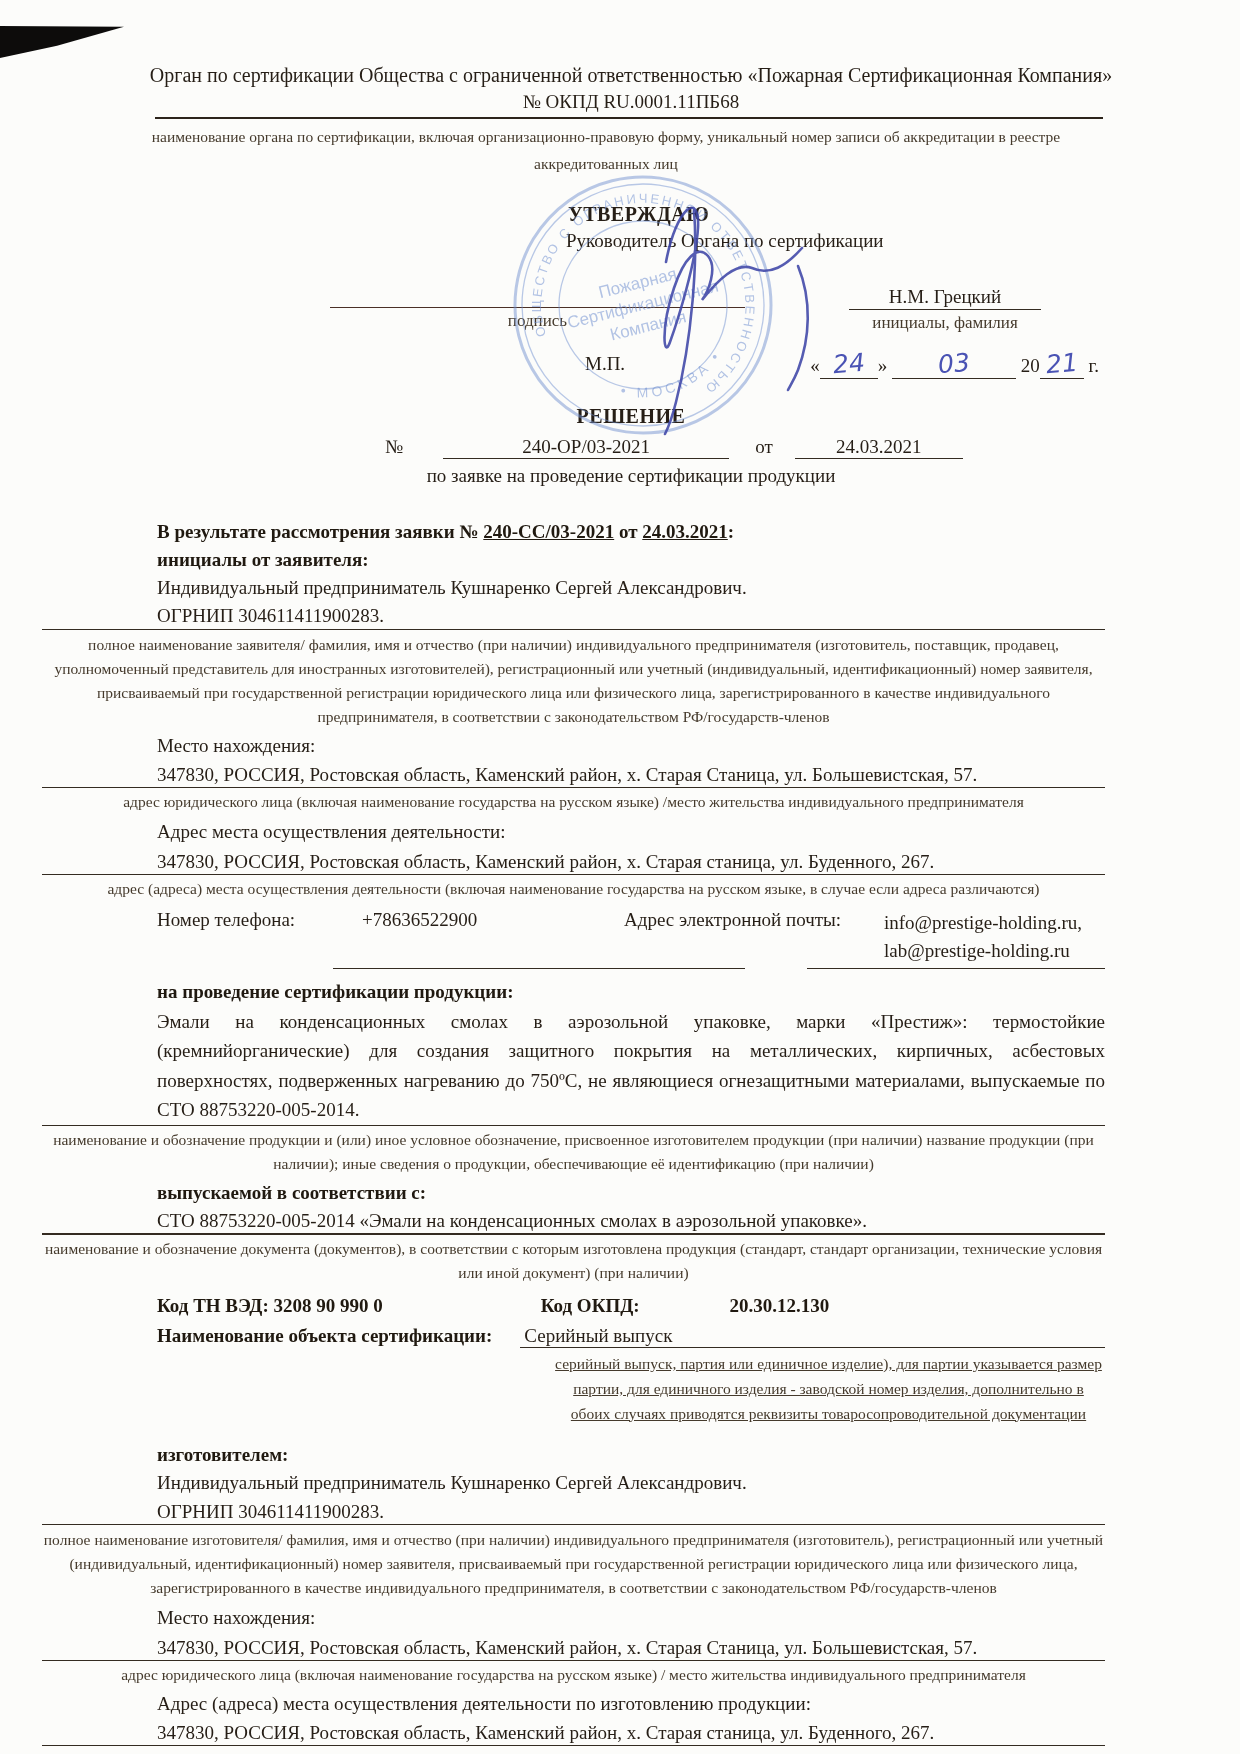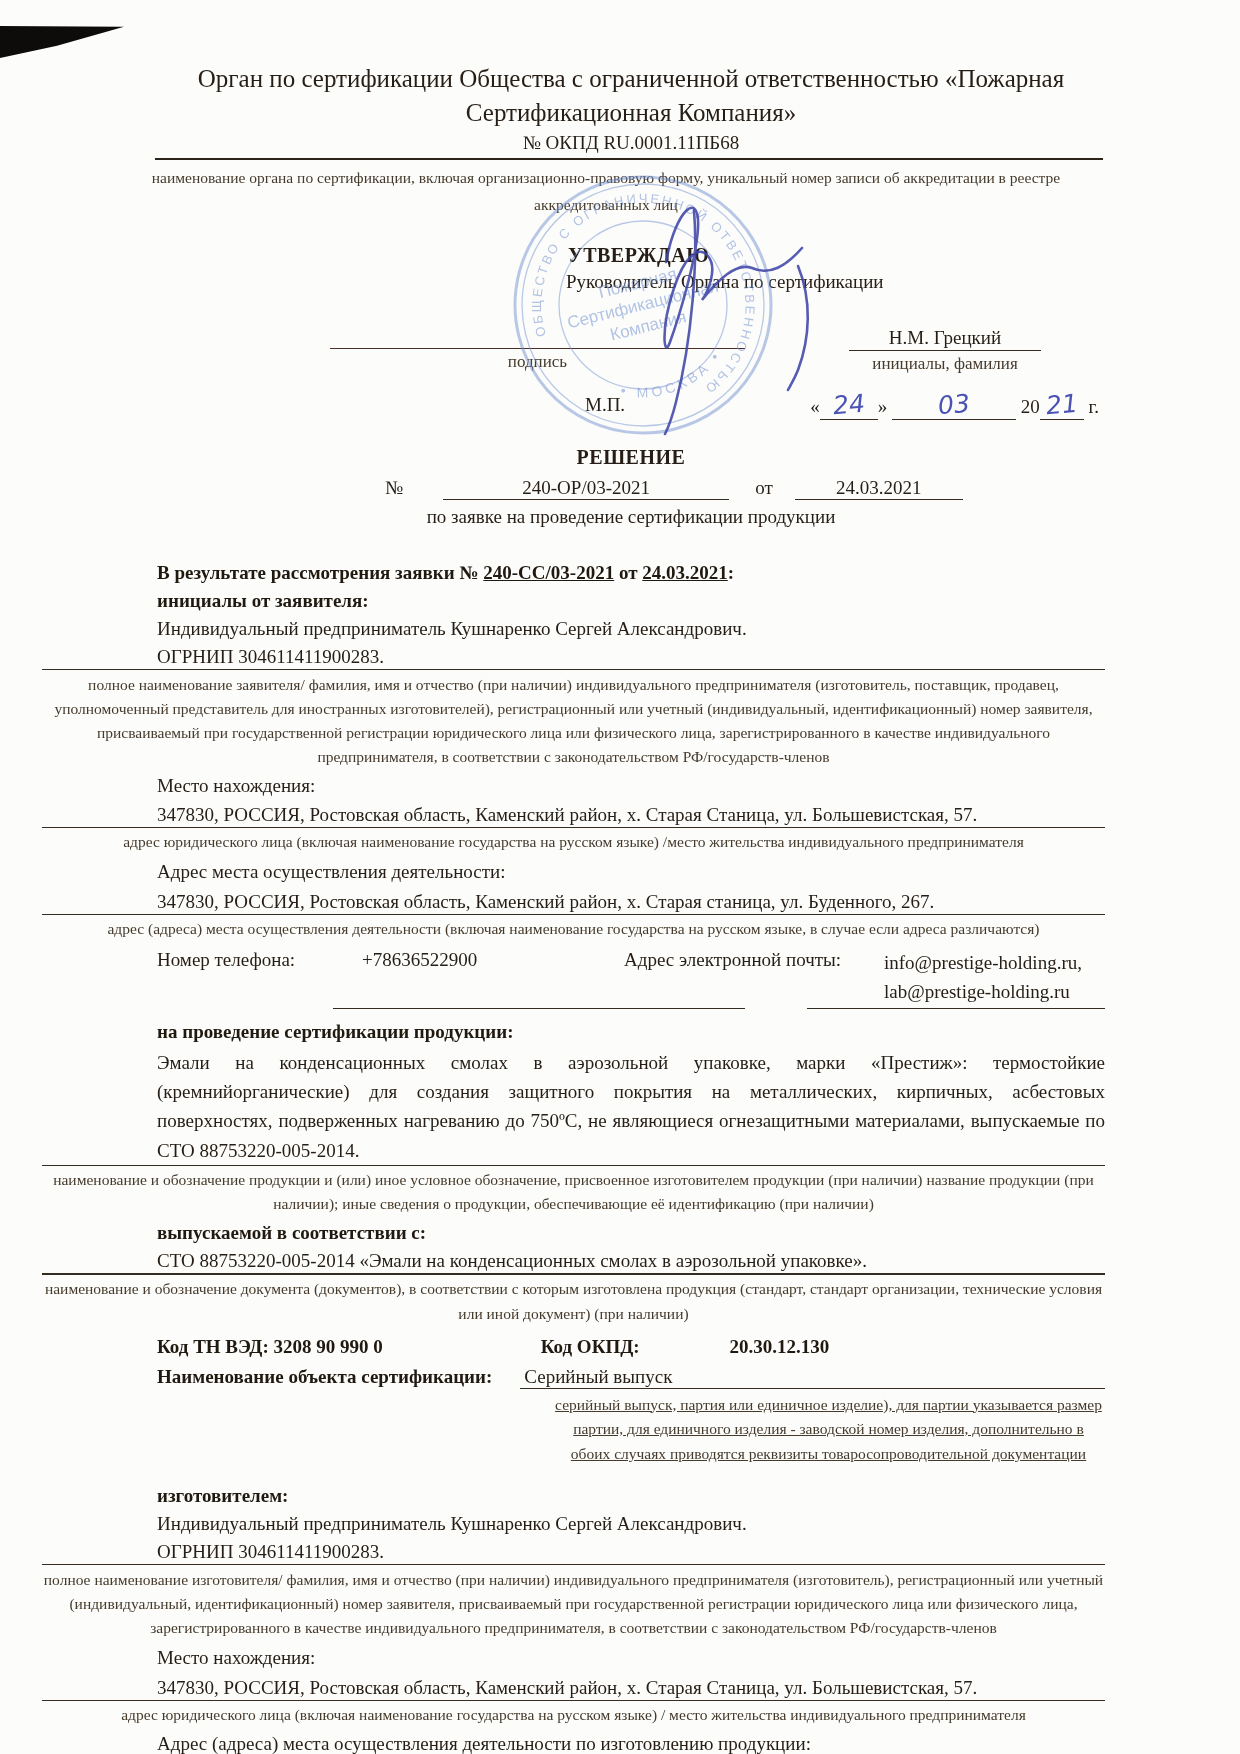--- a/index.html
+++ b/index.html
@@ -25,21 +25,21 @@
   .bold { font-weight:bold; color:#201910; }
   .body-text { font-size:19px; line-height:1.32; }
   .caption {
     font-size:15.5px; line-height:1.55; color:#453a2c; text-align:center;
     margin-left:-115px; width:calc(100% + 115px);
   }
   .rule {
     border-bottom:1.6px solid #342b21;
     margin-left:-115px; width:calc(100% + 115px);
   }
-  .header-org { font-size:25px; line-height:1.35; text-align:center; margin:0 -40px; }
+  .header-org { font-size:20px; line-height:1.35; text-align:center; margin:0 -40px; }
   .header-num { font-size:19px; text-align:center; margin-top:2px; }
   .top-rule { border-bottom:2px solid #2c241b; margin:4px 0 0 -2px; width:100%; }
 
   
   .approve-wrap { position:relative; margin-top:26px; }
   .approve-title { font-size:20px; font-weight:bold; margin-left:411px; letter-spacing:.5px; }
   .approve-role { font-size:19px; margin-left:409px; margin-top:4px; }
   .sig-row { display:flex; margin-top:34px; }
   .sig-left { margin-left:173px; width:415px; }
   .sig-left .line { border-bottom:1.6px solid #4a3026; height:22px; }

